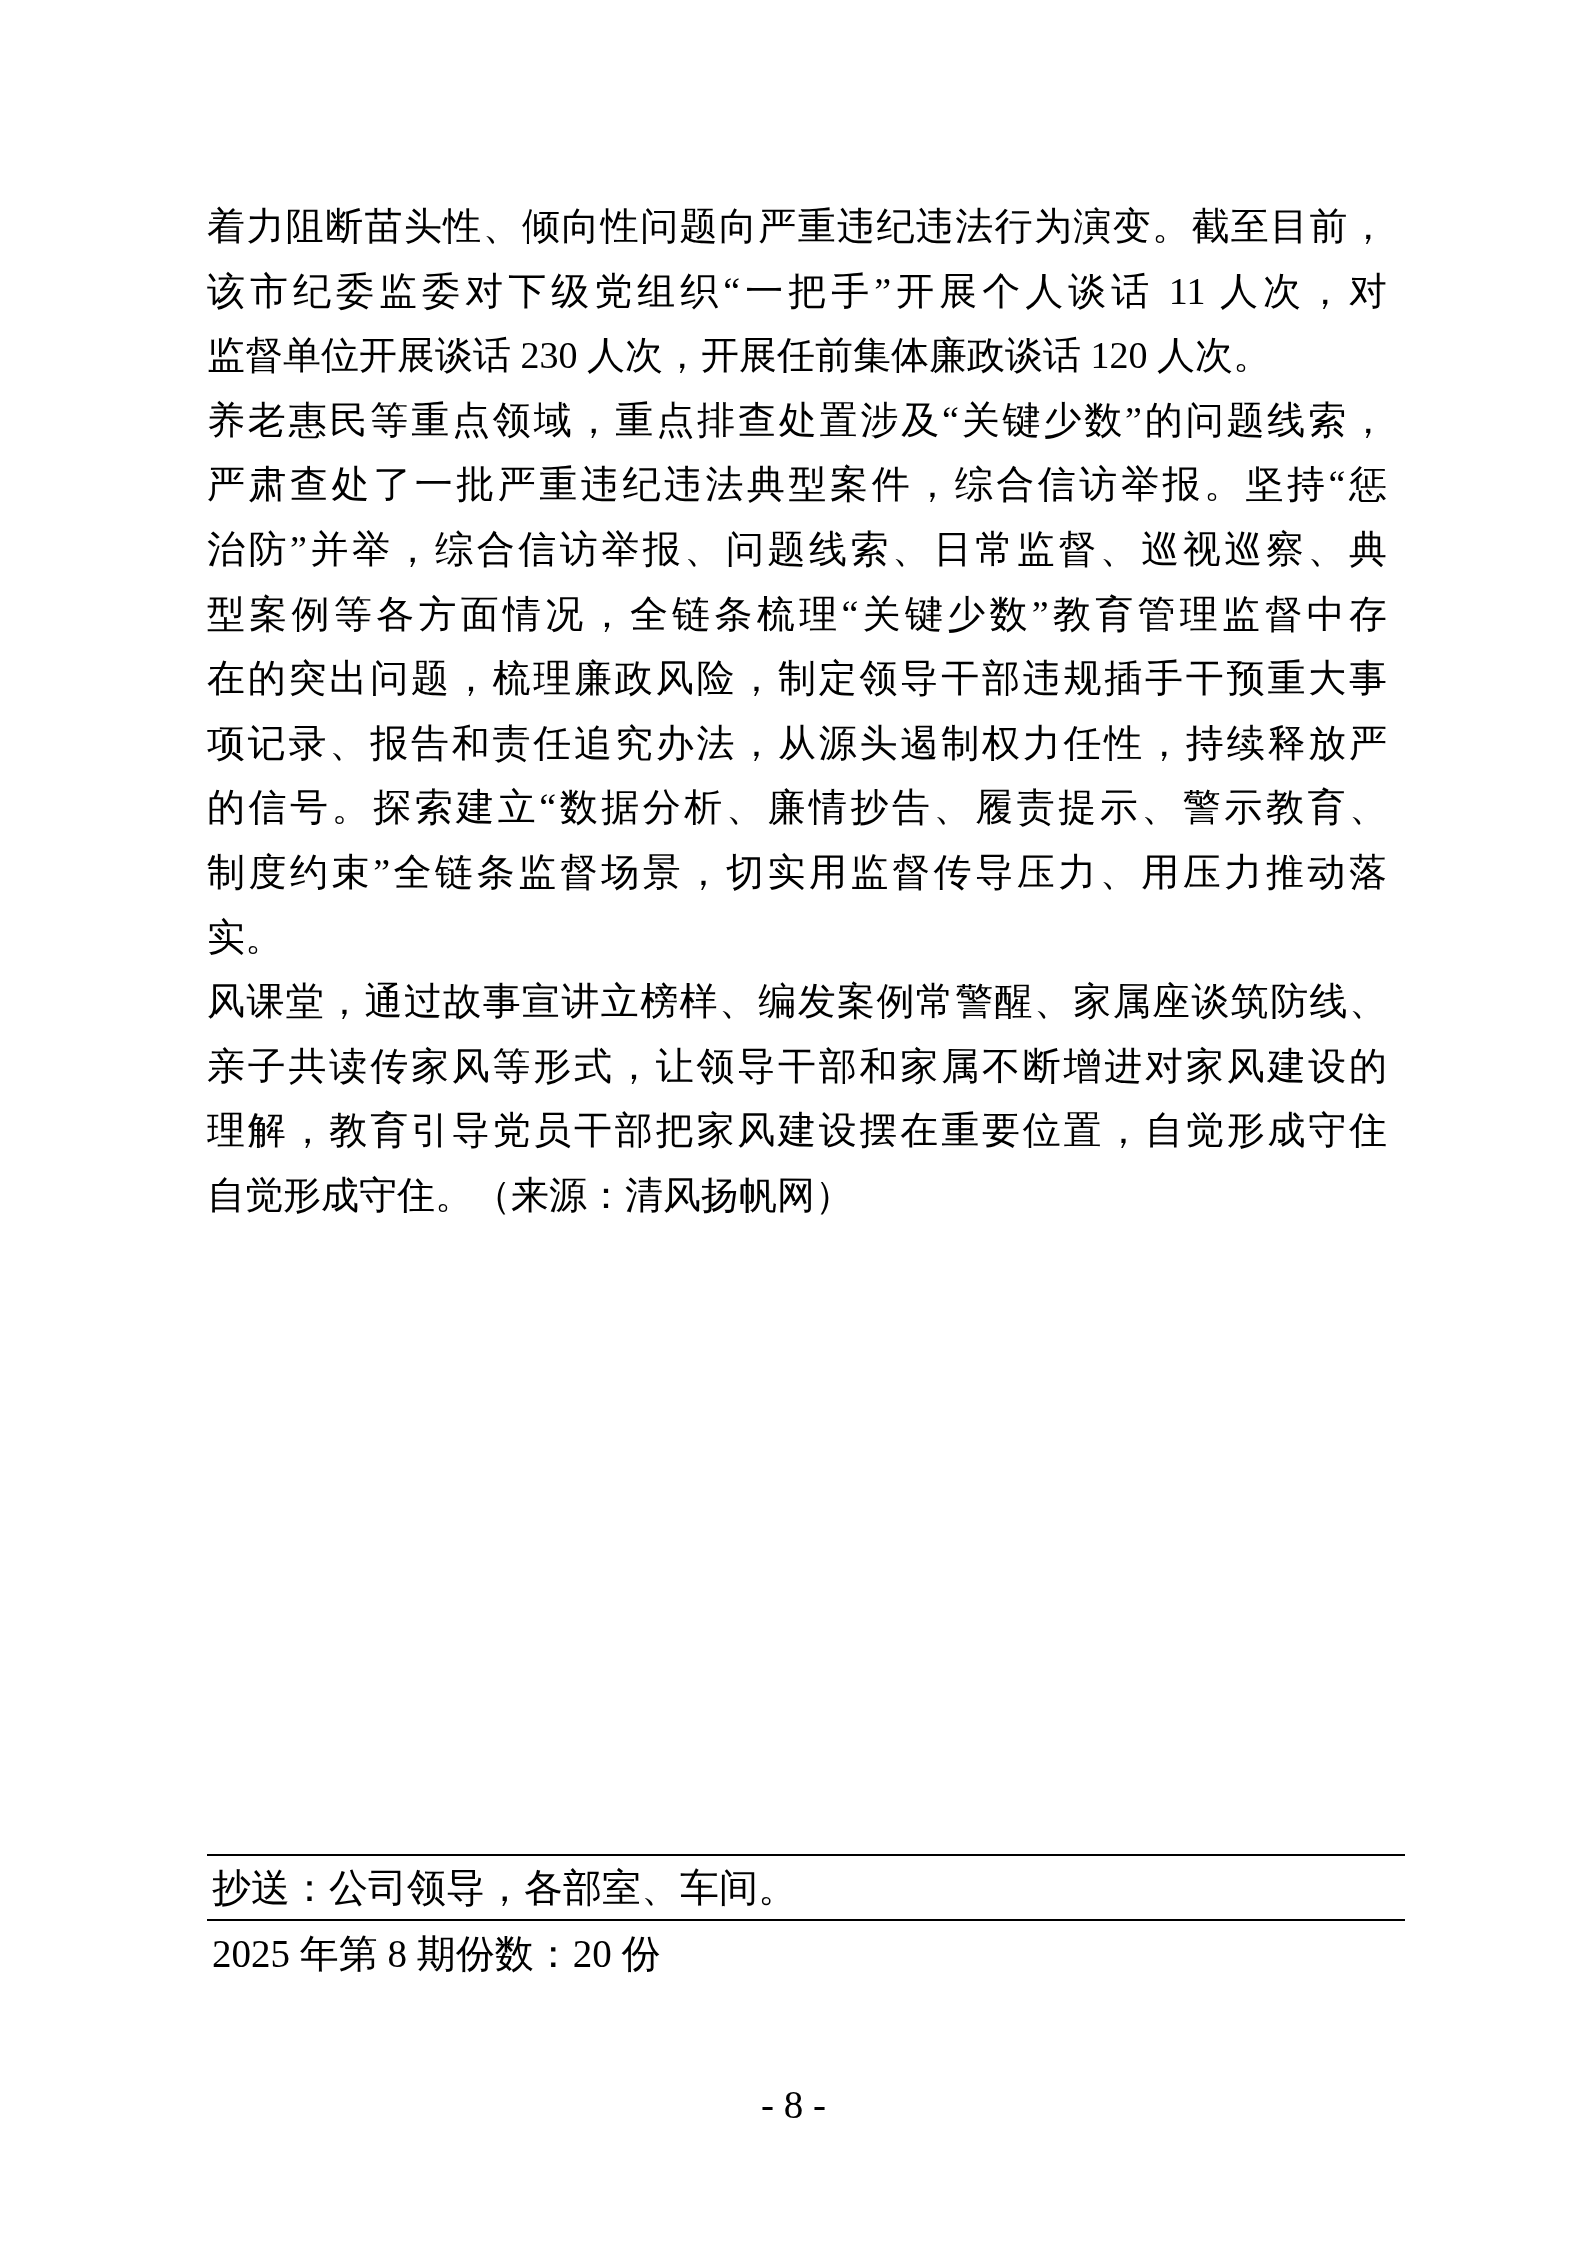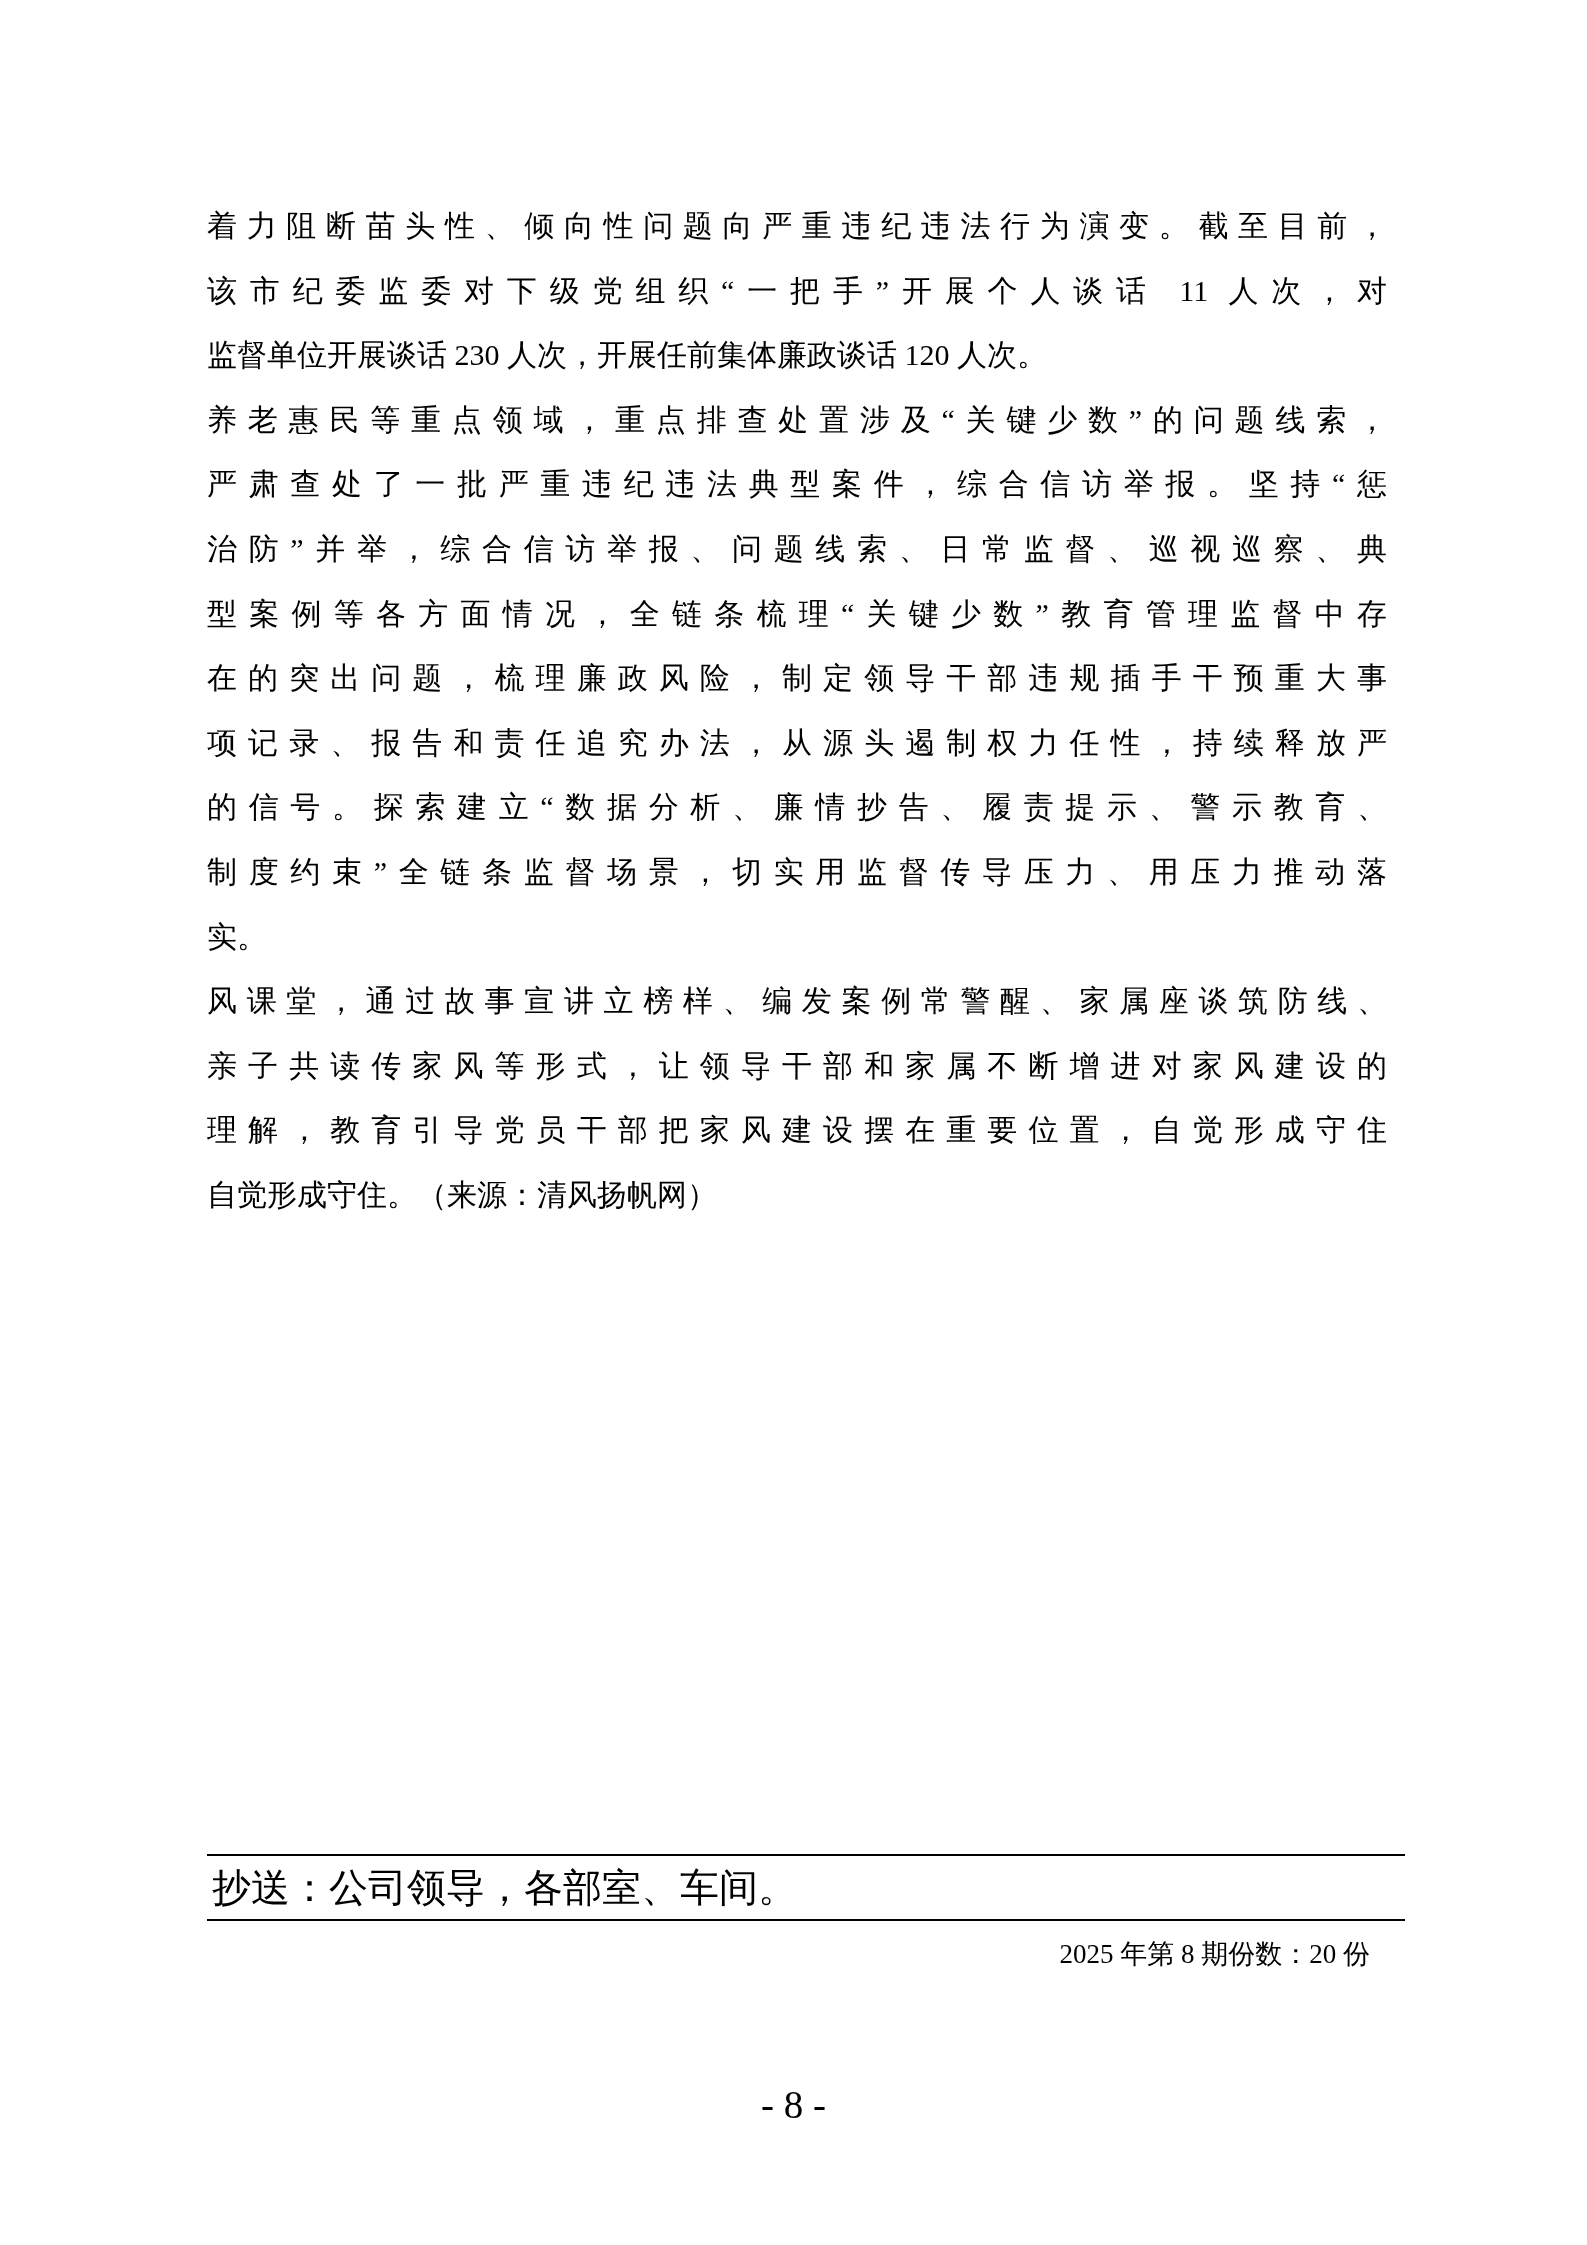--- a/index.html
+++ b/index.html
@@ -14,21 +14,21 @@
     background: #ffffff;
     color: #000000;
     font-family: "Liberation Serif", "DejaVu Serif", serif;
     overflow: hidden;
   }
   .doc-body {
     position: absolute;
     top: 194px;
     left: 207px;
     width: 1180px;
-    font-size: 30px;
+    font-size: 38px;
     line-height: 64.6px;
     letter-spacing: 0;
   }
   .text-line {
     text-align: justify;
     text-align-last: justify;
     white-space: nowrap;
   }
   .text-line.para-last {
     text-align-last: left;
@@ -51,23 +51,23 @@
     line-height: 62px;
     font-size: 39px;
   }
   .issue-row {
     position: absolute;
     top: 1922px;
     left: 212px;
     width: 1158px;
     height: 64px;
     line-height: 64px;
-    font-size: 27px;
+    font-size: 39px;
     display: flex;
-    justify-content: flex-end;
+    justify-content: flex-start;
   }
   .page-num {
     position: absolute;
     top: 2079px;
     left: 0;
     width: 100%;
     text-align: center;
     font-size: 39px;
     line-height: 52px;
   }

